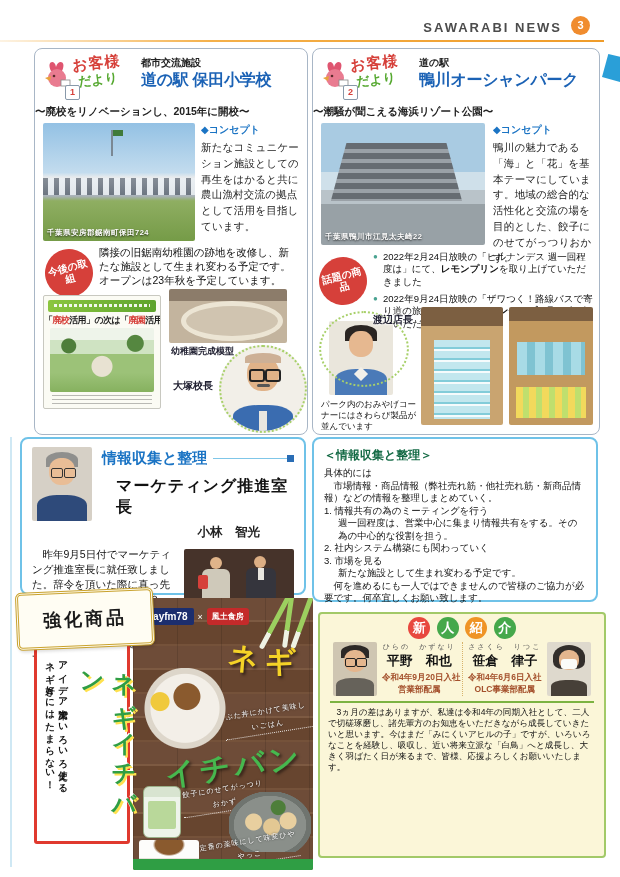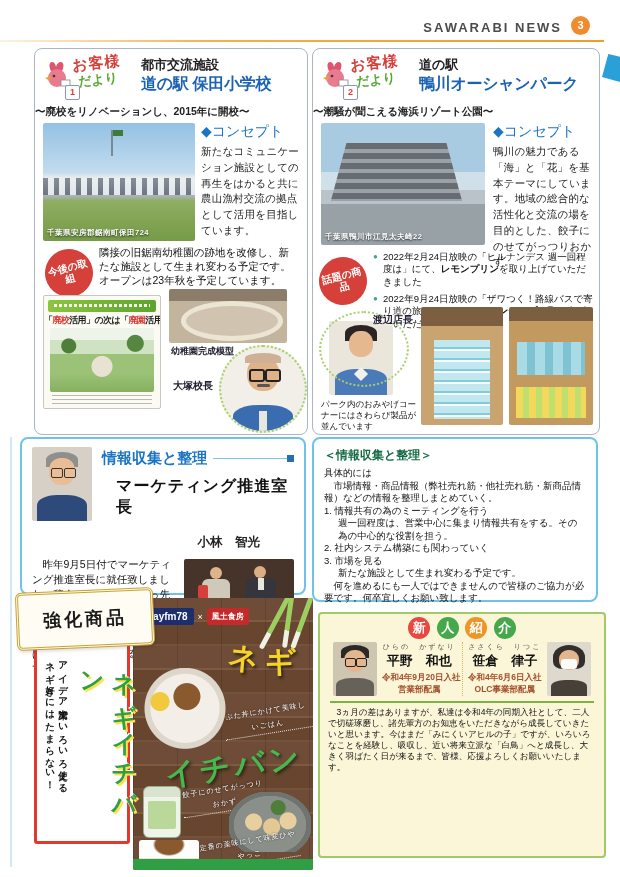--- a/index.html
+++ b/index.html
@@ -21,21 +21,21 @@
   .panel{position:absolute;border:1.5px solid #a8b6c6;border-radius:8px;background:#fff}
   .cust-head{position:absolute;left:6px;top:5px;right:6px;height:50px;display:flex}
   .badge{width:98px;position:relative;flex:none}
   .badge svg{position:absolute;left:0;top:4px}
   .badge-txt{position:absolute;left:32px;top:0;transform:rotate(-6deg);text-align:center;white-space:nowrap}
   .badge-top{display:block;color:#d6403a;font-weight:bold;font-size:15px;letter-spacing:1px;text-shadow:1px 1px 0 #fff}
   .badge-bottom{display:block;color:#55a82f;font-weight:bold;font-size:13px;margin-top:-2px;text-shadow:1px 1px 0 #fff}
   .badge-num{position:absolute;left:24px;bottom:4px;width:13px;height:13px;background:#fff;border:1px solid #8899aa;
              border-radius:2px;color:#d6403a;font-size:9px;font-weight:bold;text-align:center;line-height:13px}
   .cust-title{flex:1;padding:2px 0 0 2px}
-  .cat{font-size:13px;color:#222;font-weight:bold}
+  .cat{font-size:10px;color:#222;font-weight:bold}
   .hl{font-size:16px;color:#1b62b5;font-weight:bold;line-height:1.2;letter-spacing:-.3px}
   .tagline{position:absolute;top:56px;left:0;right:0;text-align:left;font-size:10.5px;font-weight:bold;color:#222}
 
   .ph{position:absolute;overflow:hidden;border-radius:2px}
   .cap{position:absolute;left:4px;bottom:3px;color:#fff;font-size:7.5px;letter-spacing:.5px;font-weight:bold;
        text-shadow:0 1px 2px rgba(0,0,0,.75);white-space:nowrap}
   .ph-school{background:linear-gradient(180deg,#93c1e4 0,#c3dcee 42%,#e8ebed 46%,#d4dade 52%,#a9b2b8 62%,#8fae62 66%,#759b47 100%)}
   .ph-school .win{position:absolute;left:0;right:0;top:47%;height:14%;
        background:repeating-linear-gradient(90deg,rgba(55,65,80,.55) 0 5px,rgba(235,240,244,.85) 5px 11px)}
   .ph-school .flag{position:absolute;left:45%;top:6%;width:2px;height:22%;background:#7a8894}
@@ -50,21 +50,21 @@
   .ph-store1{background:linear-gradient(180deg,#7c5f41 0 16%,#c9a470 16% 100%)}
   .ph-store1 .stk{position:absolute;left:16%;right:16%;top:28%;bottom:5%;
        background:repeating-linear-gradient(180deg,#c2e7ee 0 7px,#82ccd9 7px 9px,#f5fbfc 9px 11px)}
   .ph-store2{background:linear-gradient(180deg,#7c5f41 0 12%,#c2995f 12% 100%)}
   .ph-store2 .bx{position:absolute;left:10%;right:10%;top:30%;height:28%;
        background:repeating-linear-gradient(90deg,#a8dbe6 0 10px,#7fc3d2 10px 18px)}
   .ph-store2 .pk{position:absolute;left:8%;right:8%;bottom:6%;height:26%;
        background:repeating-linear-gradient(90deg,#f2d95c 0 7px,#bfdf6e 7px 13px)}
 
   .concept{position:absolute}
-  .clabel{color:#1b74c4;font-weight:normal;font-size:14px;margin-bottom:3px}
+  .clabel{color:#1b74c4;font-weight:bold;font-size:10px;margin-bottom:3px}
   .cbody{font-size:10.5px;font-weight:normal;color:#222;line-height:1.5;letter-spacing:.2px}
 
   .stamp{position:absolute;border-radius:50%;background:#d6403a;color:#fff;display:flex;align-items:center;
          justify-content:center;text-align:center;font-size:10px;font-weight:bold;line-height:1.15;
          transform:rotate(-14deg);padding:3px;box-sizing:border-box}
   .note{position:absolute;font-size:10.5px;line-height:1.35;color:#111}
   .note span{display:block}
 
   .mini-poster{position:absolute;background:#fbfbf4;border:1px solid #c8c8c0;border-radius:2px;overflow:hidden}
   .mp-band{height:12px;margin:4px 4px 2px;border-radius:2px;background:linear-gradient(90deg,#8cc63f,#5da32c);
@@ -93,21 +93,21 @@
   
   .bluebox{position:absolute;border:2px solid #6fc2e8;border-radius:8px;background:#fff;box-sizing:border-box}
   .greet{padding:8px 10px}
   .g-row1{display:flex}
   .g-right{flex:1;margin-left:10px;min-width:0}
   .g-titlewrap{display:flex;align-items:center;gap:6px;margin-top:2px}
   .g-title{font-size:15px;font-weight:bold;color:#1b74c4;white-space:nowrap}
   .g-rule{flex:1;height:0;border-top:1.5px solid #7fc6e8;position:relative}
   .g-rule::after{content:"";position:absolute;right:0;top:-4px;width:7px;height:7px;background:#2a6db5}
   .g-pos{font-size:16px;font-weight:bold;color:#111;margin:8px 0 0 14px;letter-spacing:1px}
-  .g-name{font-size:12.5px;font-weight:bold;text-align:right;padding-right:34px;margin-top:16px}
+  .g-name{font-size:12.5px;font-weight:bold;text-align:right;padding-right:34px;margin-top:6px}
   .g-fig{float:right;width:110px;margin:2px 0 2px 8px;text-align:center}
   .g-cap{font-size:9.5px;font-weight:bold;margin-top:2px}
   .g-body{font-size:10.5px;line-height:1.42;margin:6px 0 0;color:#111}
 
   .info{padding:6px 10px}
   .i-head{font-size:12px;font-weight:bold;color:#156b46;margin:2px 0 3px}
   .info p{margin:0;font-size:9.5px;line-height:1.32;color:#111}
   .i-detail{padding-left:14px}
 
   

